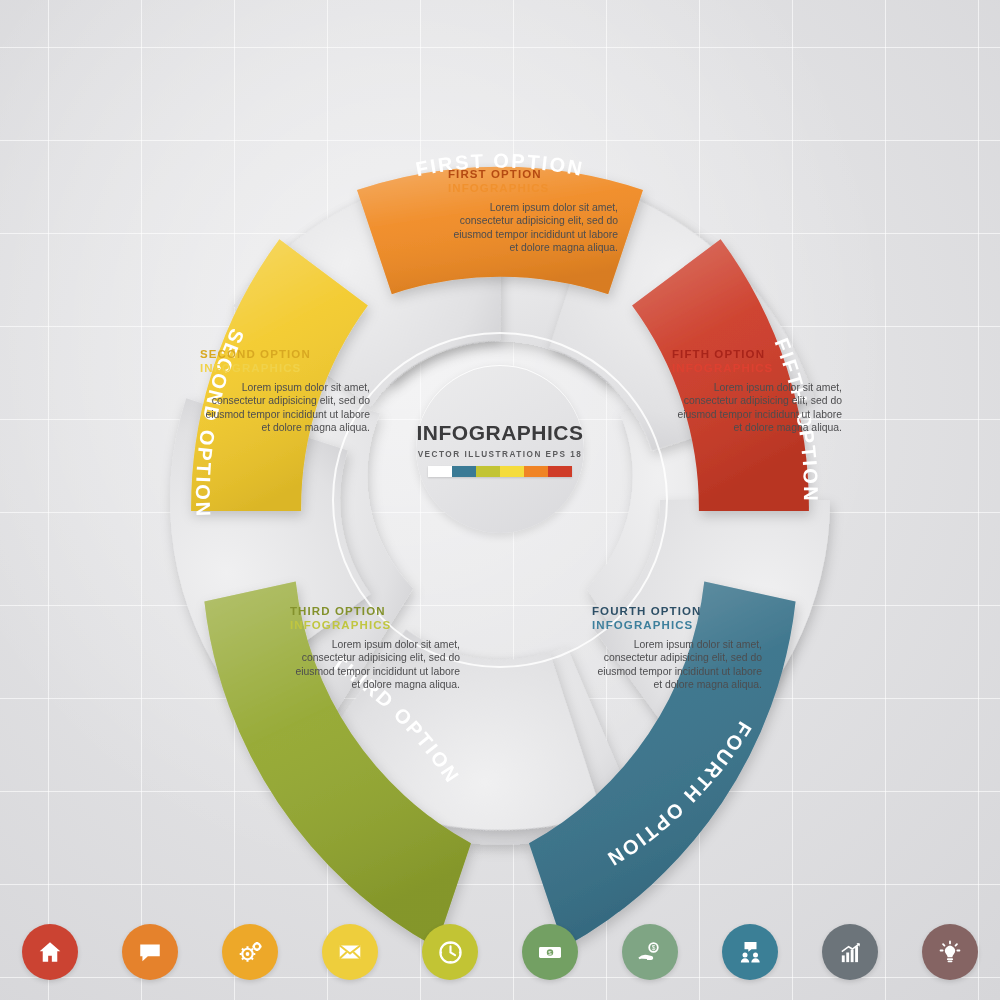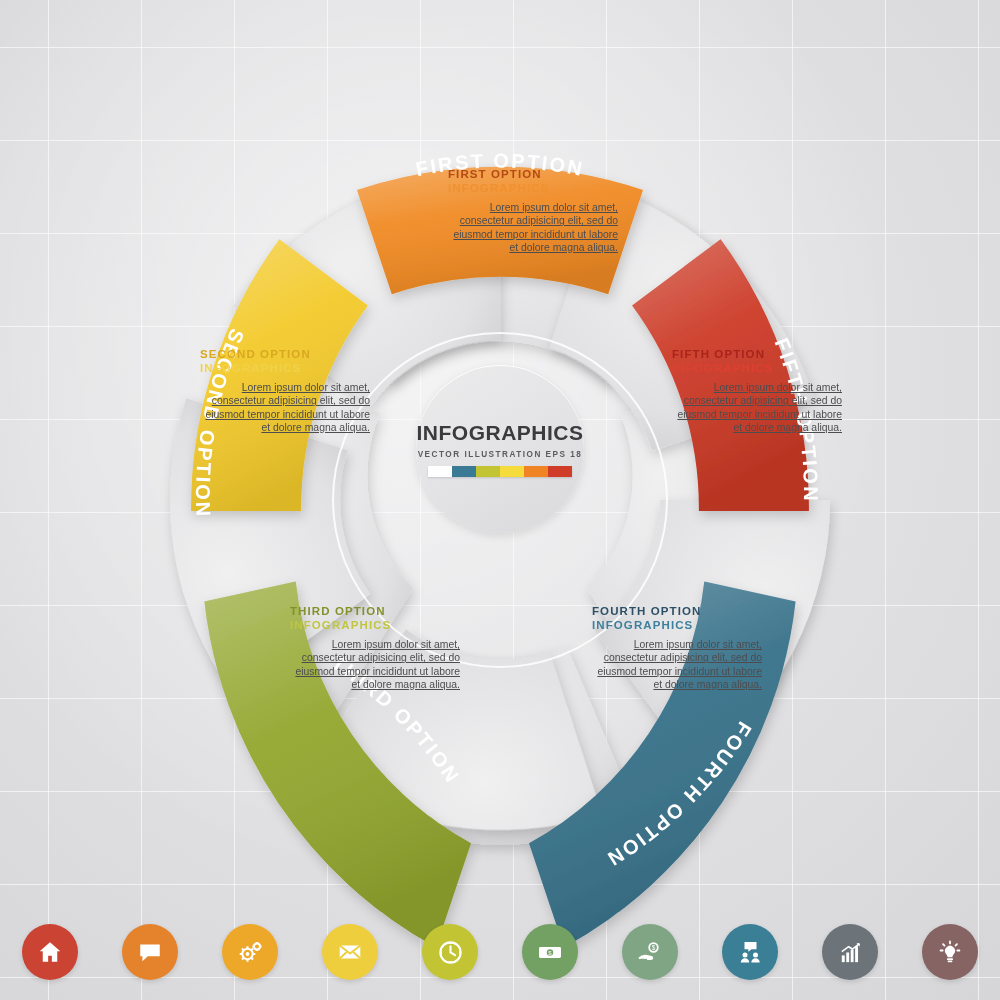--- a/index.html
+++ b/index.html
@@ -35,21 +35,21 @@
 
   
   .seg-text{position:absolute;width:170px;}
   .seg-title{
     font-size:11.5px;font-weight:bold;letter-spacing:1.1px;
     line-height:13.5px;margin:0 0 6px 0;text-transform:uppercase;
   }
   .seg-sub{display:block;}
   .seg-body{
     font-size:10.4px;line-height:13.4px;color:#4d4d4f;
-    text-align:right;text-indent:22px;margin:0;text-decoration:underline;
+    text-align:right;text-indent:22px;margin:0;
   }
 
   #t1{left:448px;top:168px;}
   #t2{left:200px;top:348px;}
   #t3{left:290px;top:605px;}
   #t4{left:592px;top:605px;}
   #t5{left:672px;top:348px;}
 
   #t1 .seg-title{text-align:left;}
   #t2 .seg-title{text-align:left;}

